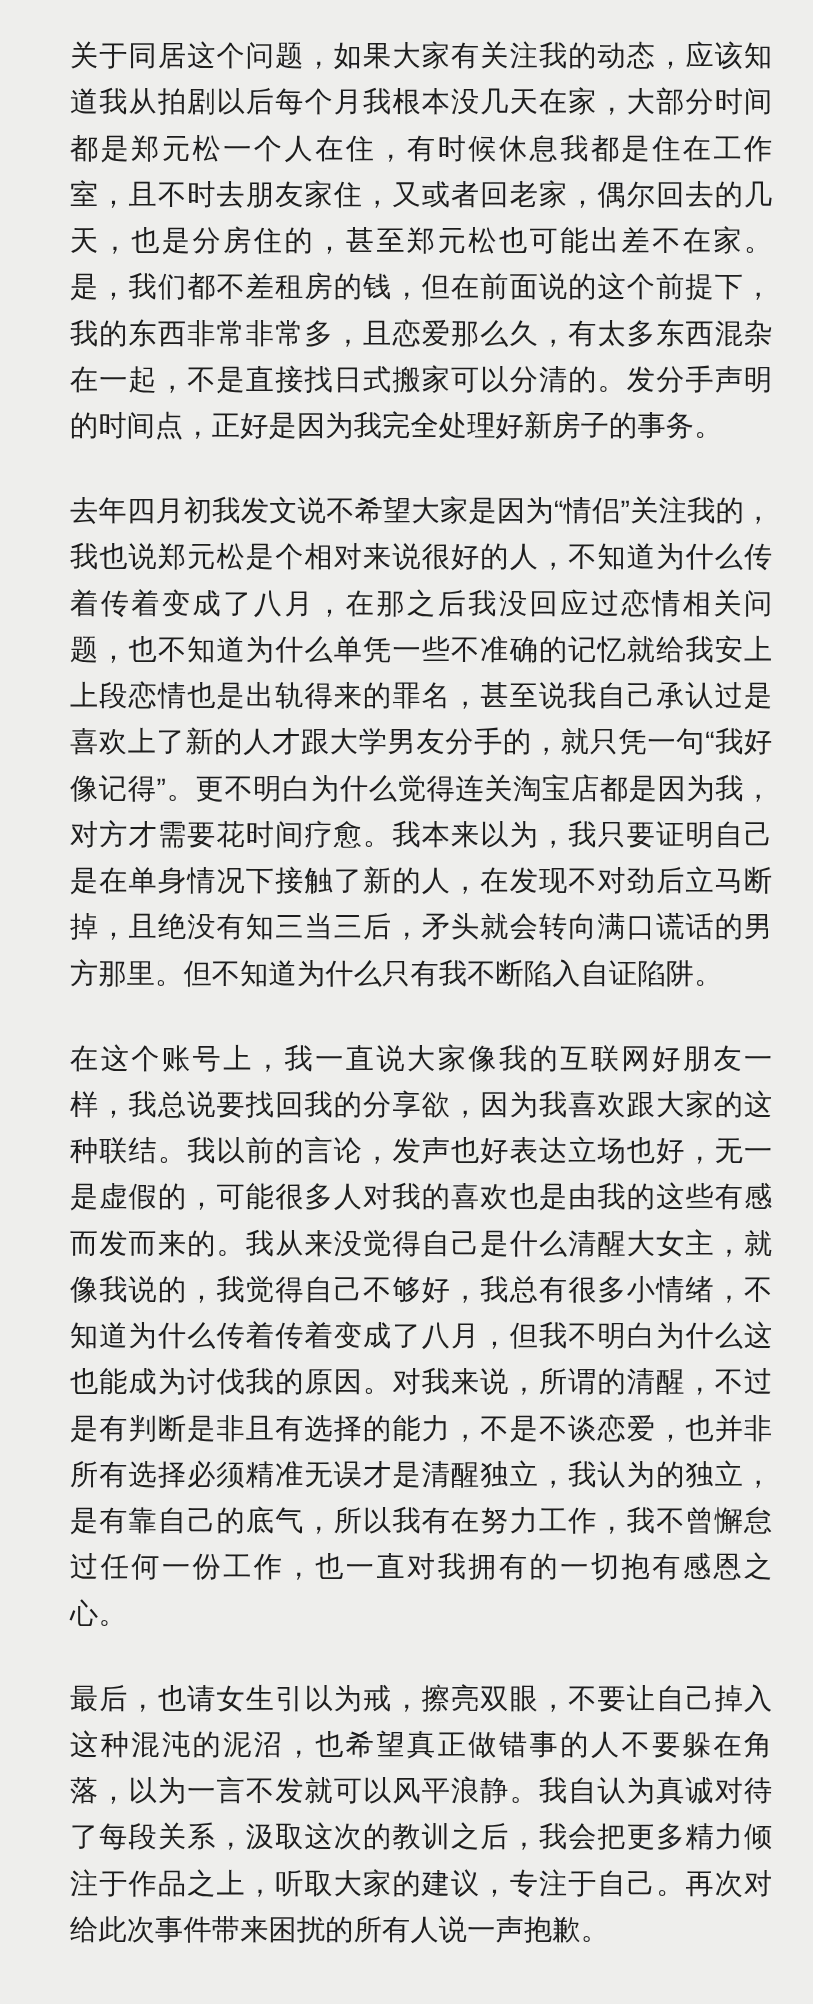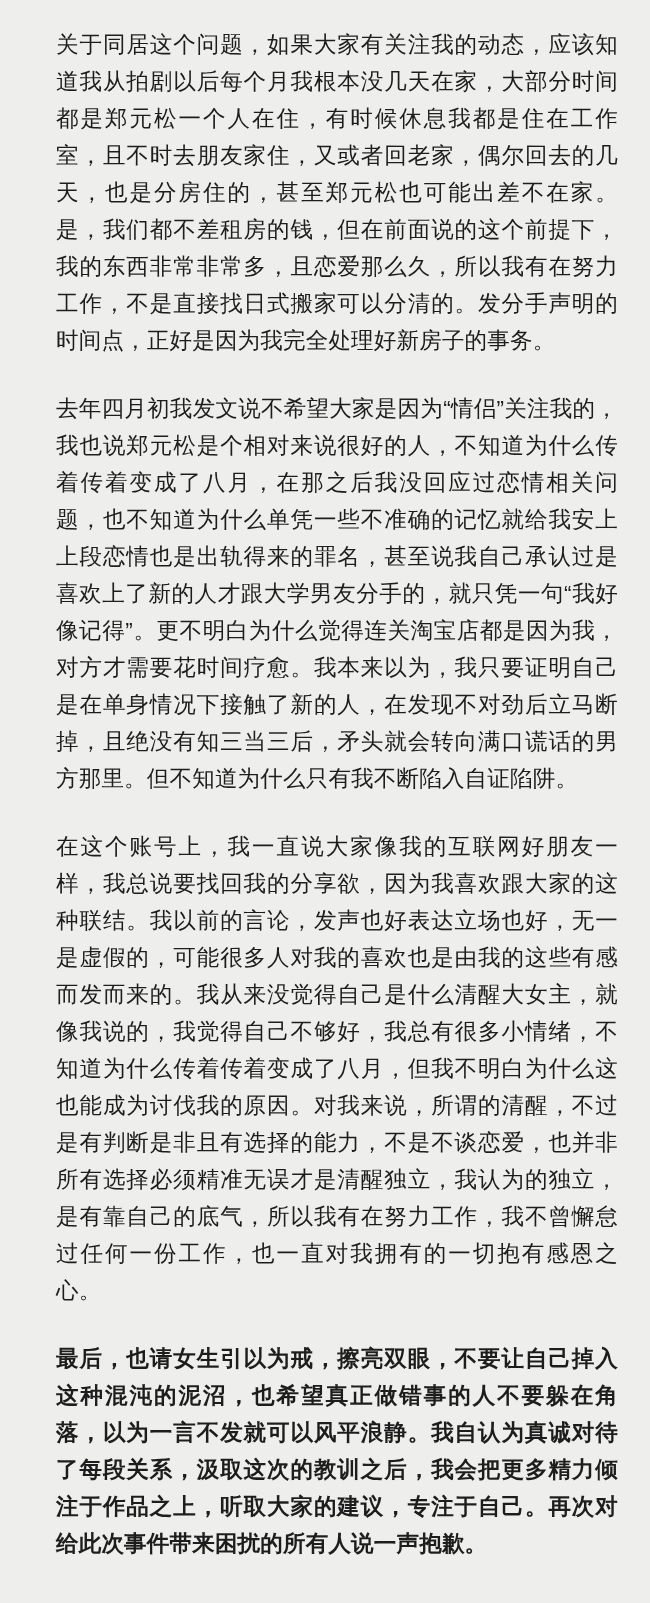--- a/index.html
+++ b/index.html
@@ -29,21 +29,20 @@
     letter-spacing: 0.2px;
     text-align: justify;
     text-justify: inter-ideograph;
     margin: 0 0 31px 0;
     color: #1d1d1d;
     white-space: pre-wrap;
     word-break: break-all;
   }
   .para:last-of-type {
     margin-bottom: 16px;
-    font-weight: bold;
   }
   .watermark {
     position: absolute;
     right: 26px;
     bottom: 14px;
     display: flex;
     align-items: center;
     gap: 5px;
     opacity: 0.55;
   }
@@ -59,21 +58,21 @@
     color: #8a8a8a;
     letter-spacing: 0.3px;
     white-space: nowrap;
   }
 </style>
 </head>
 <body>
 
 <div class="page">
 
-  <p class="para">关于同居这个问题，如果大家有关注我的动态，应该知道我从拍剧以后每个月我根本没几天在家，大部分时间都是郑元松一个人在住，有时候休息我都是住在工作室，且不时去朋友家住，又或者回老家，偶尔回去的几天，也是分房住的，甚至郑元松也可能出差不在家。是，我们都不差租房的钱，但在前面说的这个前提下，我的东西非常非常多，且恋爱那么久，所以我有在努力工作，不是直接找日式搬家可以分清的。发分手声明的时间点，正好是因为我完全处理好新房子的事务。</p>
+  <p class="para">关于同居这个问题，如果大家有关注我的动态，应该知道我从拍剧以后每个月我根本没几天在家，大部分时间都是郑元松一个人在住，有时候休息我都是住在工作室，且不时去朋友家住，又或者回老家，偶尔回去的几天，也是分房住的，甚至郑元松也可能出差不在家。是，我们都不差租房的钱，但在前面说的这个前提下，我的东西非常非常多，且恋爱那么久，有太多东西混杂在一起，不是直接找日式搬家可以分清的。发分手声明的时间点，正好是因为我完全处理好新房子的事务。</p>
   <p class="para">去年四月初我发文说不希望大家是因为“情侣”关注我的，我也说郑元松是个相对来说很好的人，不知道为什么传着传着变成了八月，在那之后我没回应过恋情相关问题，也不知道为什么单凭一些不准确的记忆就给我安上上段恋情也是出轨得来的罪名，甚至说我自己承认过是喜欢上了新的人才跟大学男友分手的，就只凭一句“我好像记得”。更不明白为什么觉得连关淘宝店都是因为我，对方才需要花时间疗愈。我本来以为，我只要证明自己是在单身情况下接触了新的人，在发现不对劲后立马断掉，且绝没有知三当三后，矛头就会转向满口谎话的男方那里。但不知道为什么只有我不断陷入自证陷阱。</p>
   <p class="para">在这个账号上，我一直说大家像我的互联网好朋友一样，我总说要找回我的分享欲，因为我喜欢跟大家的这种联结。我以前的言论，发声也好表达立场也好，无一是虚假的，可能很多人对我的喜欢也是由我的这些有感而发而来的。我从来没觉得自己是什么清醒大女主，就像我说的，我觉得自己不够好，我总有很多小情绪，不知道为什么传着传着变成了八月，但我不明白为什么这也能成为讨伐我的原因。对我来说，所谓的清醒，不过是有判断是非且有选择的能力，不是不谈恋爱，也并非所有选择必须精准无误才是清醒独立，我认为的独立，是有靠自己的底气，所以我有在努力工作，我不曾懈怠过任何一份工作，也一直对我拥有的一切抱有感恩之心。</p>
   <p class="para">最后，也请女生引以为戒，擦亮双眼，不要让自己掉入这种混沌的泥沼，也希望真正做错事的人不要躲在角落，以为一言不发就可以风平浪静。我自认为真诚对待了每段关系，汲取这次的教训之后，我会把更多精力倾注于作品之上，听取大家的建议，专注于自己。再次对给此次事件带来困扰的所有人说一声抱歉。</p>
 
   <div class="watermark">
     <span class="weibo-eye">
       <svg viewBox="0 0 22 18" width="19" height="16" aria-hidden="true">
         <ellipse cx="11" cy="9" rx="10.2" ry="7.2" fill="none" stroke="#8a8a8a" stroke-width="1.6"></ellipse>
         <circle cx="11" cy="9" r="3.3" fill="#8a8a8a"></circle>
       </svg>

